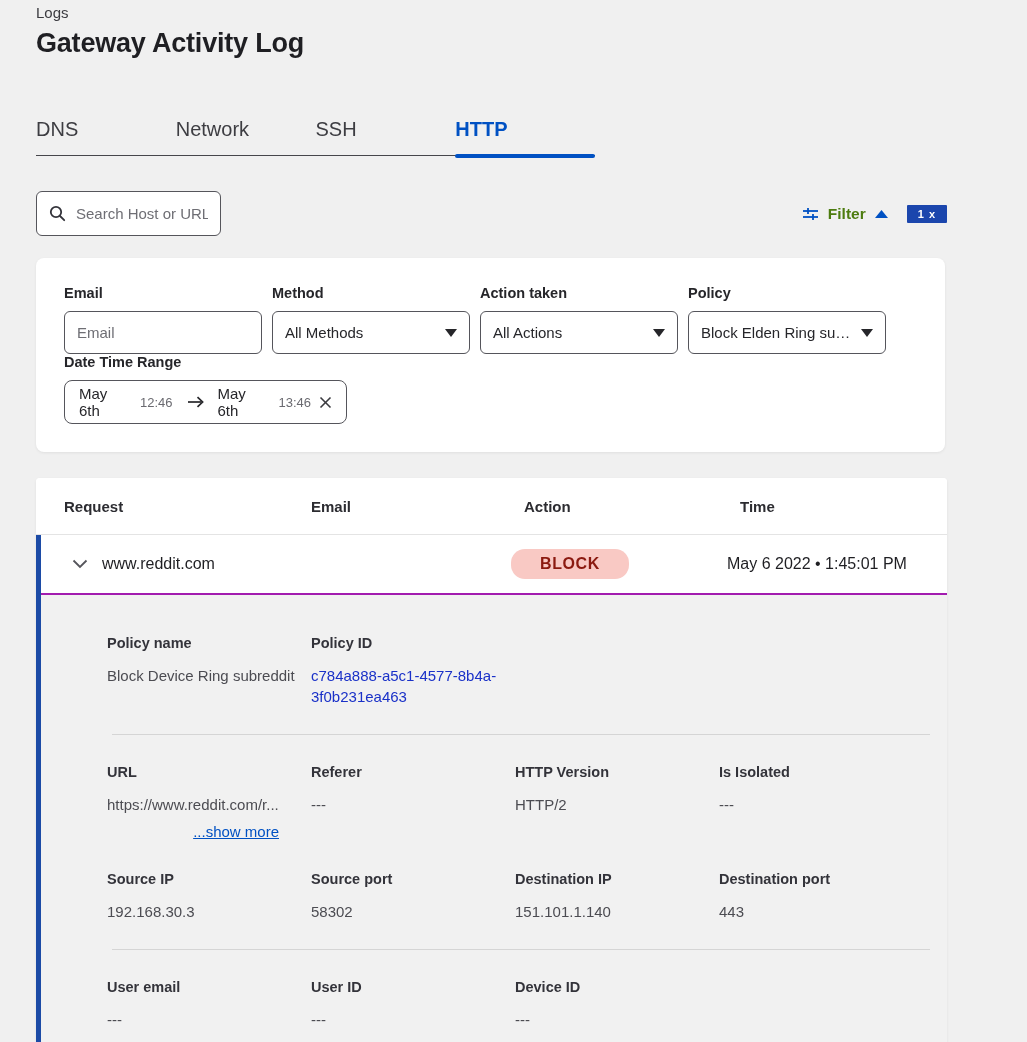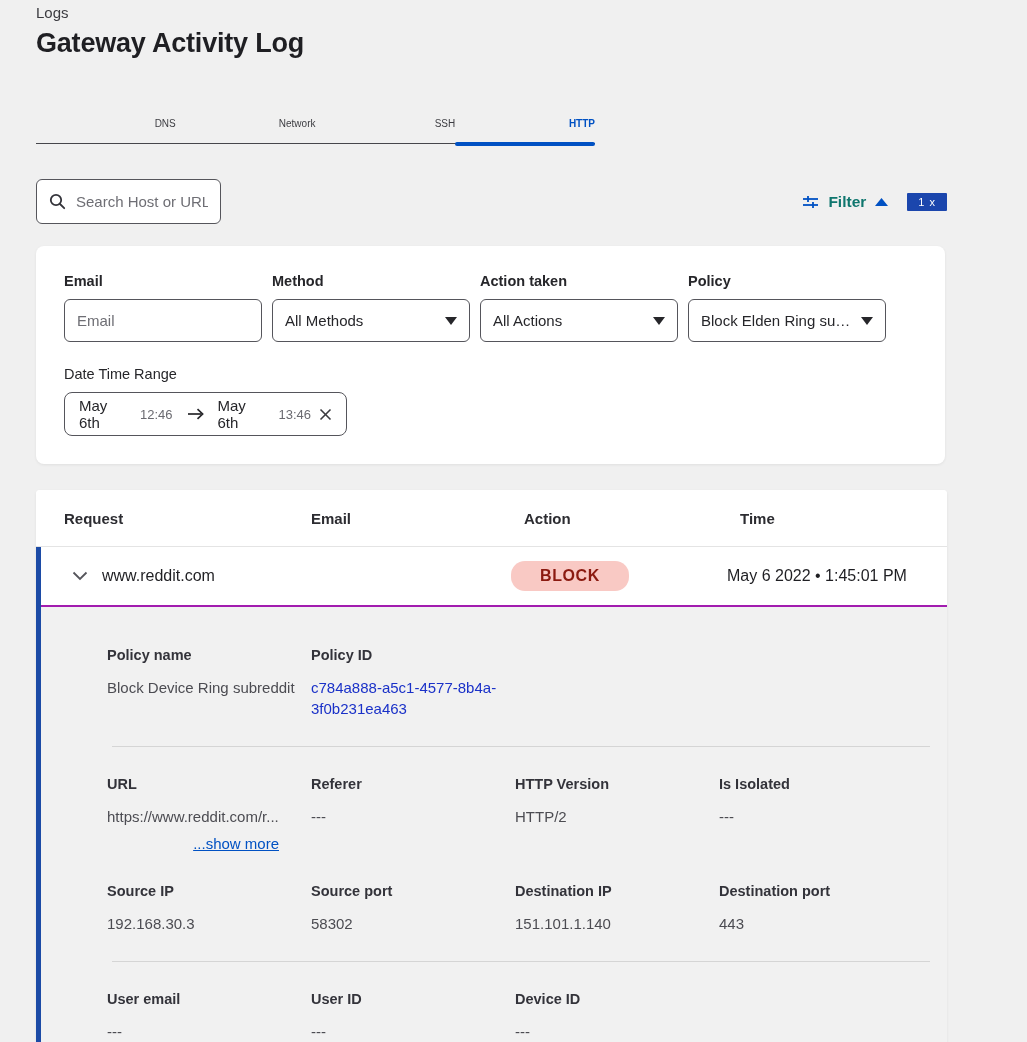--- a/index.html
+++ b/index.html
@@ -12,44 +12,44 @@
   }
   .page { width:911px; margin-left:36px; }
 
   
   .breadcrumb { padding-top:4px; font-size:15px; color:#3b3b40; }
   .page-title { margin-top:7px; font-size:27px; font-weight:bold; color:#1f1f23; letter-spacing:-0.2px; }
 
   
   .tabs { margin-top:49px; width:559px; display:flex; border-bottom:1px solid #46464b; }
   .tab {
-    width:140px; text-align:right; font-size:10px; color:#3d3d42;
+    width:140px; text-align:left; font-size:20px; color:#3d3d42;
     padding:10px 0 14px 0; position:relative; cursor:pointer;
   }
   .tab.active { color:#0051c3; font-weight:bold; }
   .tab.active::after {
     content:""; position:absolute; left:0; right:0; bottom:-2.5px; height:4px;
     background:#0051c3; border-radius:2px;
   }
 
   
   .search-row { margin-top:35px; display:flex; justify-content:space-between; align-items:center; width:911px; }
   .search-box {
     width:185px; height:45px; background:#fff; border:1px solid #55555b; border-radius:6px;
     display:flex; align-items:center; padding:0 12px;
   }
   .search-box input {
     border:none; outline:none; font-size:15px; color:#26262a; width:100%;
     font-family:"Liberation Sans","DejaVu Sans",sans-serif; margin-left:10px; background:transparent;
   }
   .search-box input::placeholder { color:#6e6e74; }
   .filter-control { display:flex; align-items:center; gap:9px; cursor:pointer; }
-  .filter-label { color:#0f766e; font-weight:bold; font-size:15.5px; }
+  .filter-label { color:#4d7c0f; font-weight:bold; font-size:15.5px; }
   .filter-badge {
-    background:#1b46ad; color:#fff; font-size:11px; font-weight:normal;
+    background:#1b46ad; color:#fff; font-size:11px; font-weight:bold;
     border-radius:1px; padding:3px 11px; margin-left:10px; letter-spacing:1px;
   }
 
   
   .filter-panel {
     margin-top:22px; width:909px; background:#fff; border-radius:8px;
     box-shadow:0 1px 3px rgba(0,0,0,.07); padding:27px 28px 28px 28px;
   }
   .filter-fields { display:flex; gap:10px; }
   .field { width:198px; }
@@ -59,21 +59,21 @@
     font-size:15px; color:#26262a; padding:0 12px; display:flex; align-items:center;
   }
   .text-input input {
     border:none; outline:none; width:100%; font-size:15px; background:transparent;
     font-family:"Liberation Sans","DejaVu Sans",sans-serif;
   }
   .text-input input::placeholder { color:#6e6e74; }
   .select { justify-content:space-between; cursor:pointer; }
   .select .sel-value { overflow:hidden; white-space:nowrap; text-overflow:ellipsis; margin-right:6px; }
 
-  .dtr-label { margin-top:24px; font-size:14.5px; font-weight:normal; }
+  .dtr-label { font-size:14.5px; font-weight:bold; }
   .date-range {
     margin-top:10px; width:283px; height:44px; border:1px solid #55555b; border-radius:8px;
     background:#fff; display:flex; align-items:center; padding:0 14px; gap:8px;
   }
   .dr-date { font-size:15px; color:#26262a; }
   .dr-time { font-size:13px; color:#6a6a70; }
   .dr-arrow { margin:0 6px; display:flex; }
   .dr-close { margin-left:auto; display:flex; cursor:pointer; }
 
   

